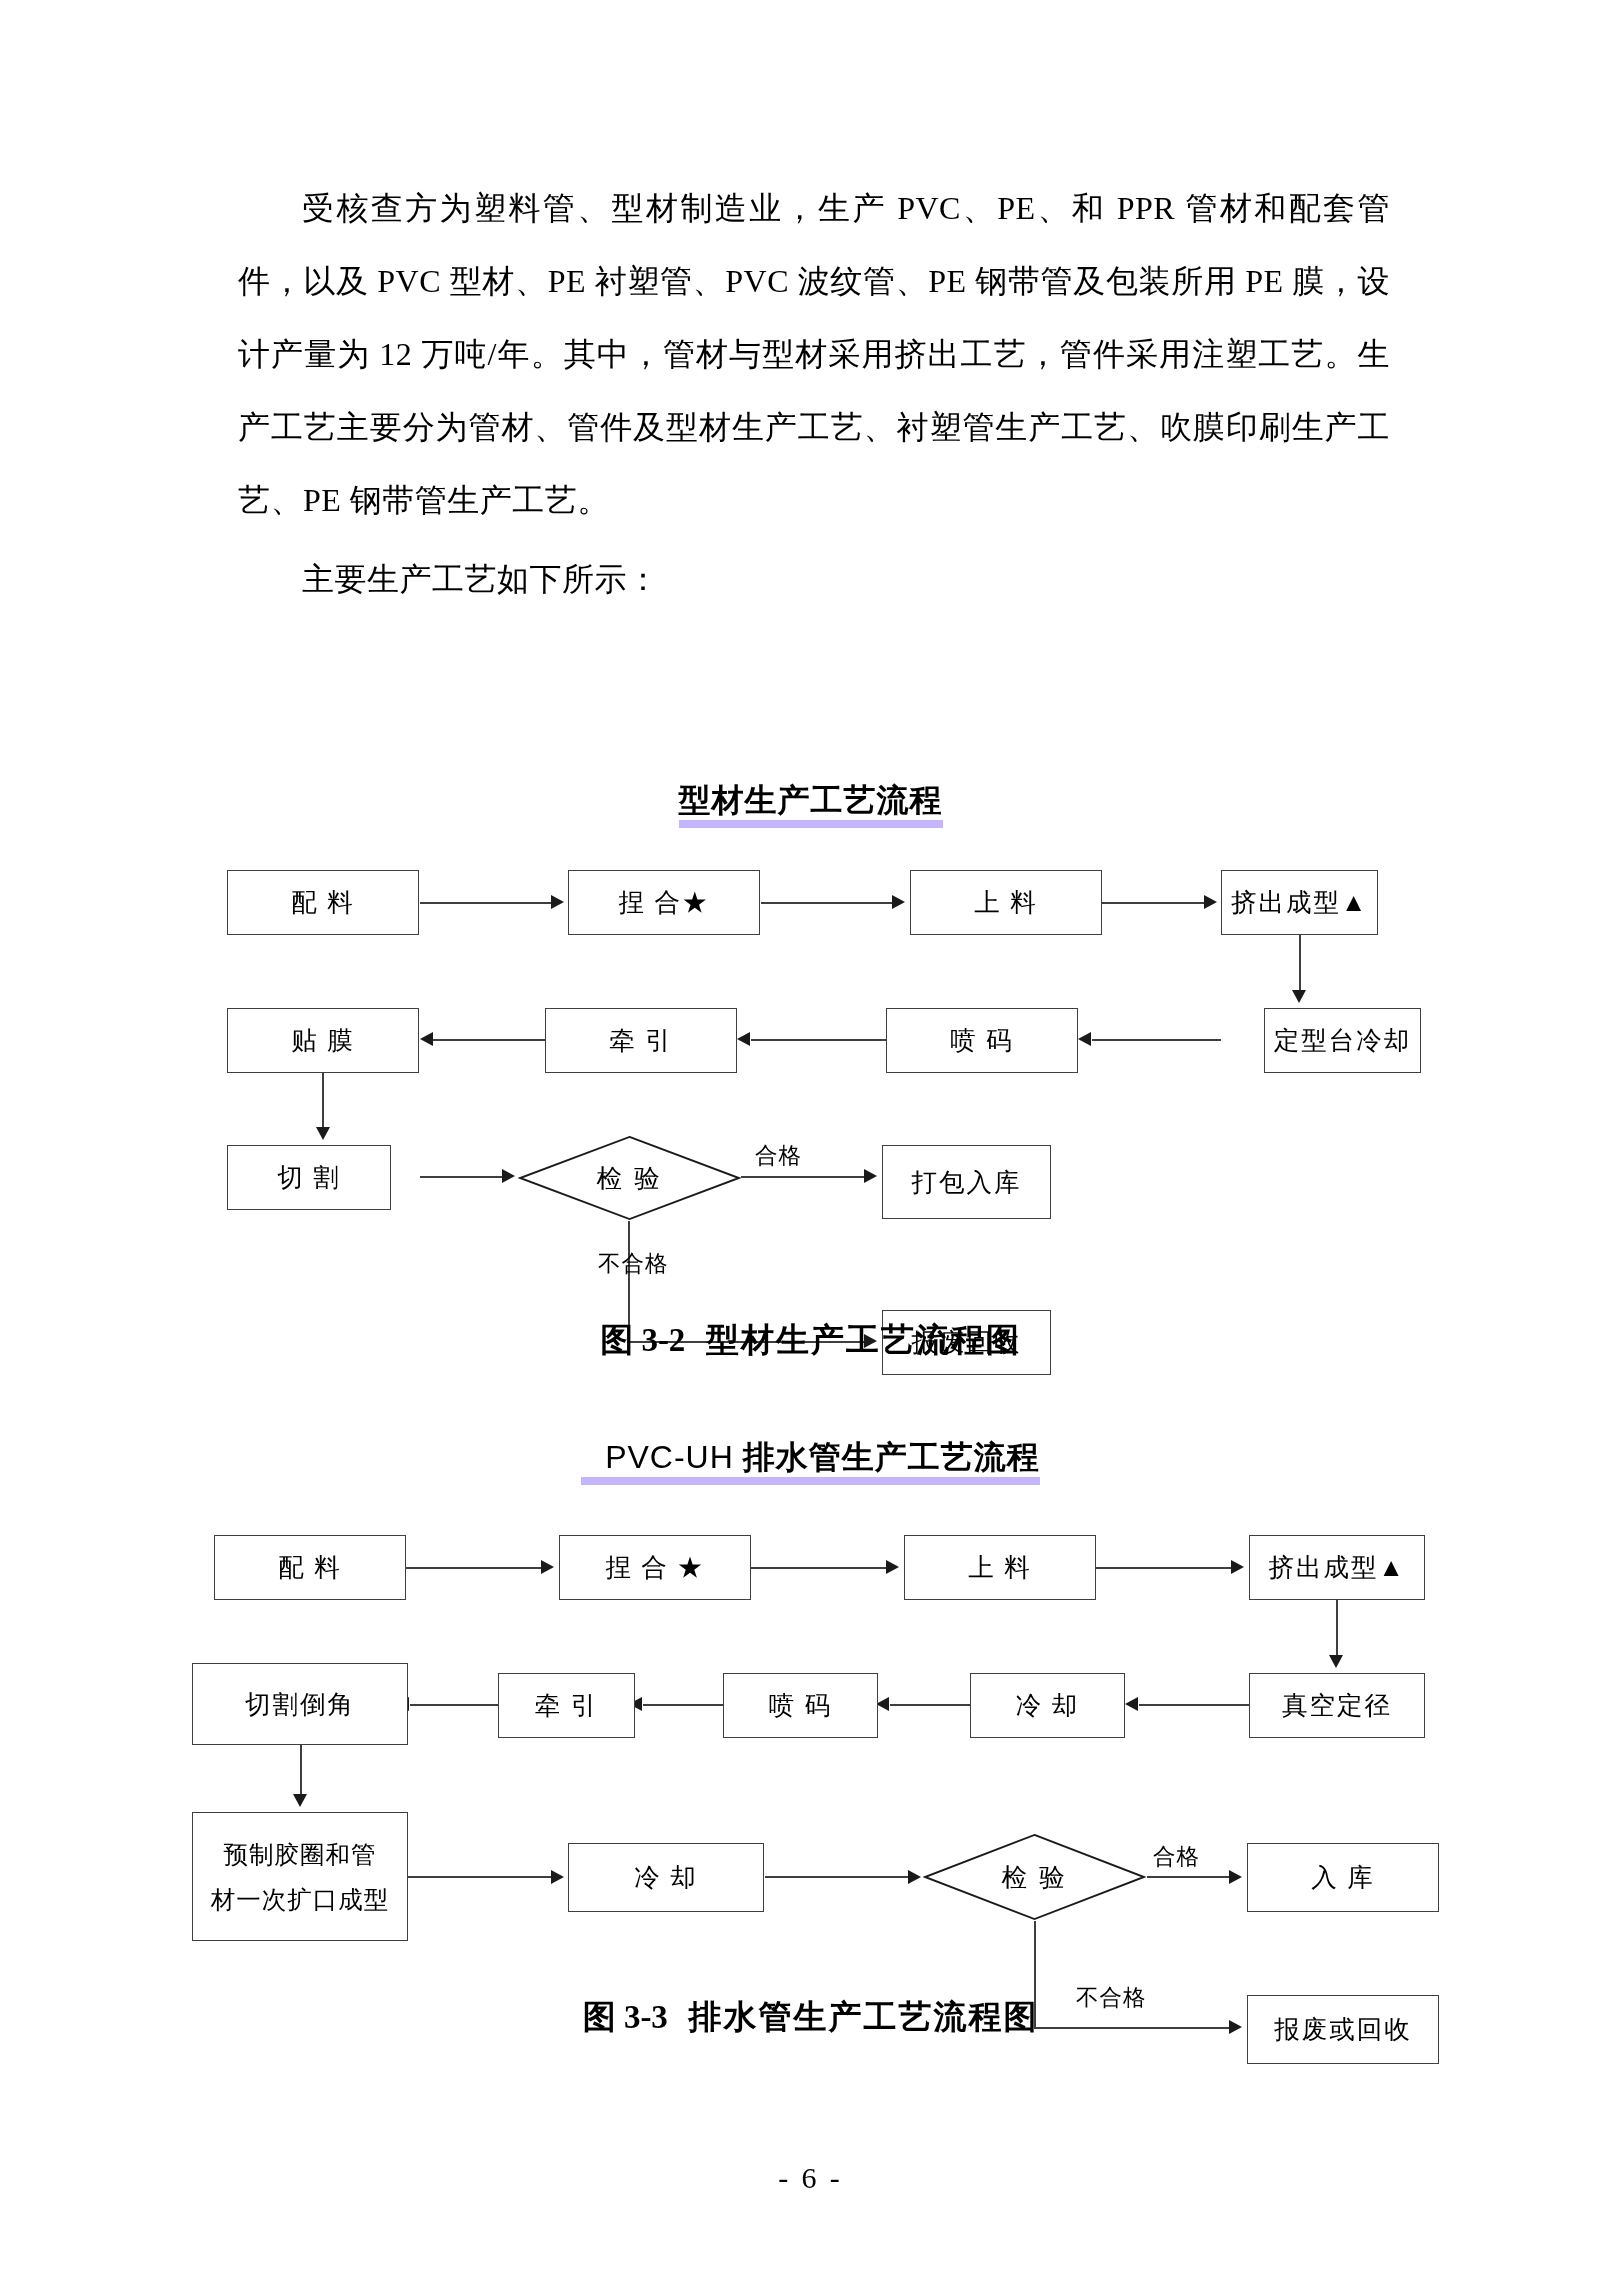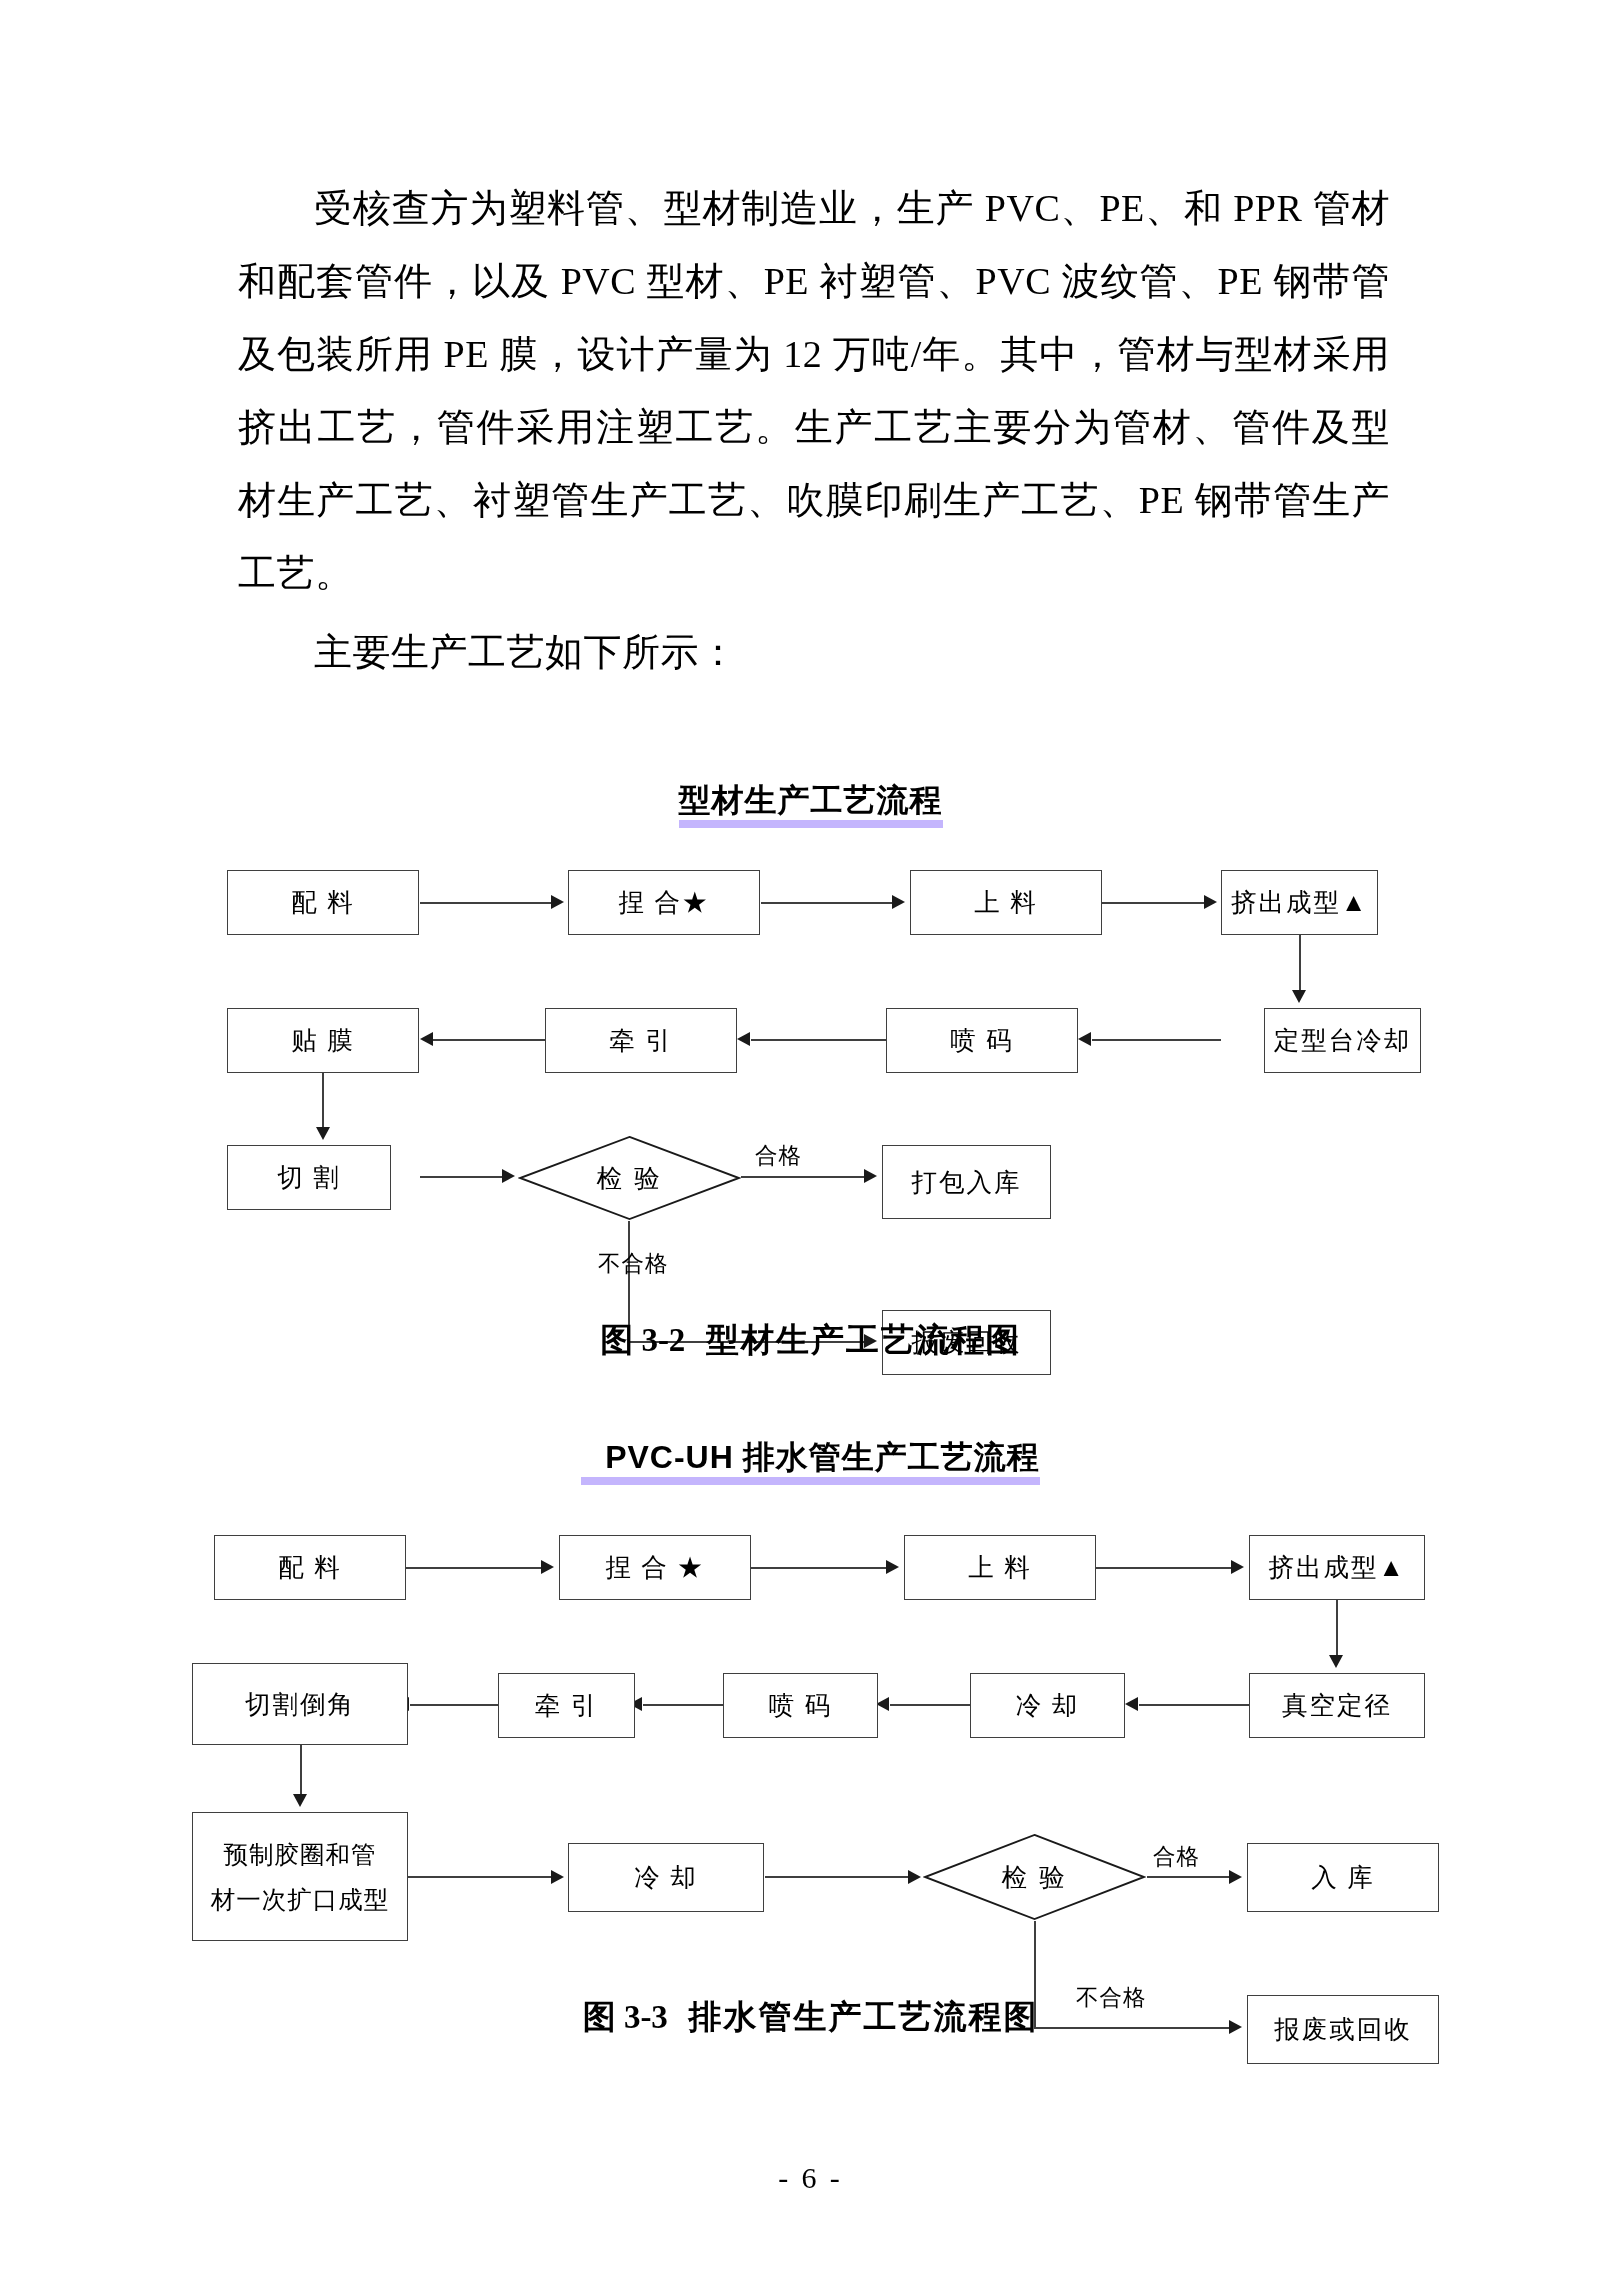--- a/index.html
+++ b/index.html
@@ -21,21 +21,21 @@
   }
 
   
   .body-text {
     position: absolute;
     left: 238px;
     top: 172px;
     width: 1152px;
   }
   .para {
-    font-size: 38px;
+    font-size: 32px;
     line-height: 73px;
     text-align: justify;
     text-justify: inter-ideograph;
     text-indent: 2em;
     margin: 0 0 5.9px 0;
     letter-spacing: 0.5px;
   }
 
   
   .chart-title {
@@ -45,21 +45,21 @@
     font-size: 32px;
     font-weight: bold;
     letter-spacing: 1px;
   }
   .chart-title span.u {
     border-bottom: 8px solid #c4b5fd;
     padding-bottom: 2px;
   }
   .chart-title .lat-b {
     font-family: "Liberation Sans", "DejaVu Sans", sans-serif;
-    font-weight: bold;
+    font-weight: normal;
     margin-left: 24px;
   }
 
   .fc {
     position: absolute;
   }
   .node {
     position: absolute;
     border: 1.6px solid #3f3f3f;
     background: #ffffff;

